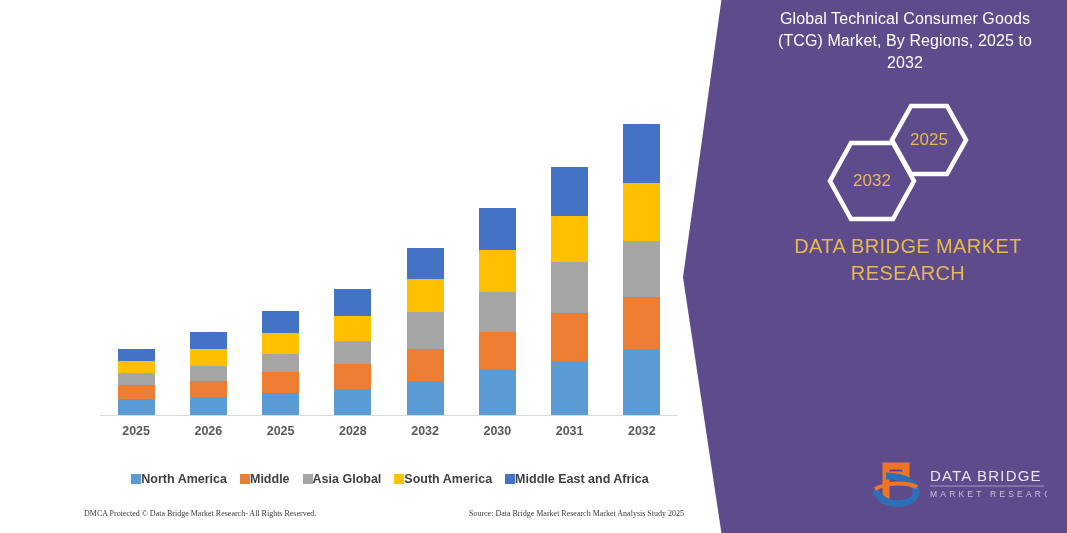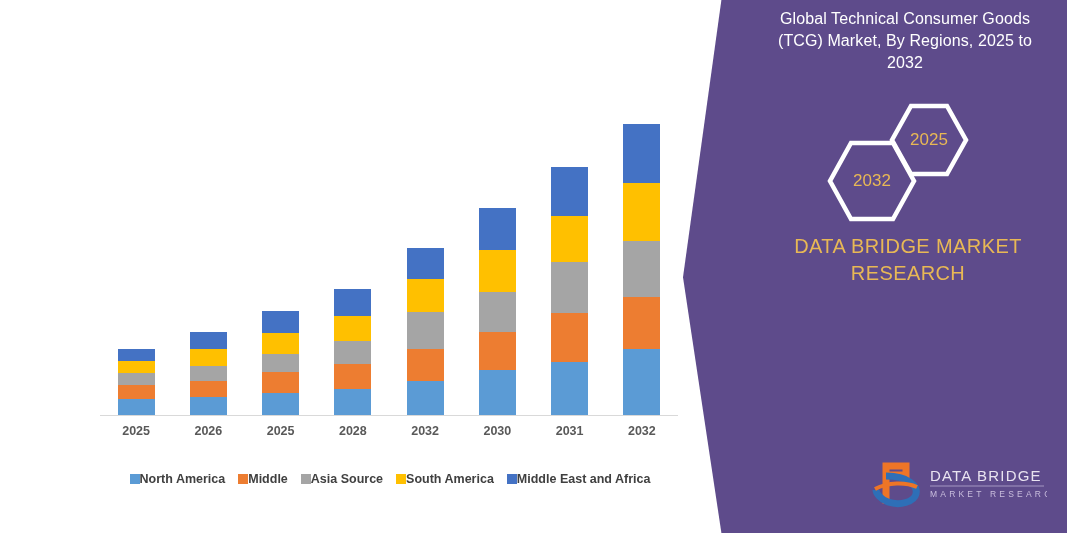--- a/index.html
+++ b/index.html
@@ -246,32 +246,36 @@
       <div class="legend-item">
         <span class="legend-swatch" style="background: rgb(91, 155, 213);"></span>
         <span class="legend-label">North America</span>
       </div>
       <div class="legend-item">
         <span class="legend-swatch" style="background: rgb(237, 125, 49);"></span>
         <span class="legend-label">Middle</span>
       </div>
       <div class="legend-item">
         <span class="legend-swatch" style="background: rgb(165, 165, 165);"></span>
-        <span class="legend-label">Asia Source</span>
+        <span class="legend-label">Asia Global</span>
       </div>
       <div class="legend-item">
         <span class="legend-swatch" style="background: rgb(255, 192, 0);"></span>
         <span class="legend-label">South America</span>
       </div>
       <div class="legend-item">
         <span class="legend-swatch" style="background: rgb(68, 114, 196);"></span>
         <span class="legend-label">Middle East and Africa</span>
       </div>
     </div>
 
+  <div class="footer">
+    <span>DMCA Protected © Data Bridge Market Research- All Rights Reserved.</span>
+    <span>Source: Data Bridge Market Research  Market Analysis Study 2025</span>
+  </div>
 
   <div class="purple-panel"></div>
 
   <div class="panel-title">Global Technical Consumer Goods (TCG) Market, By Regions, 2025 to 2032</div>
 
   <div class="hex-wrap" id="hex-2032">
     <div class="hex" style="width:92px;height:82px;">
       <svg width="92" height="82" viewBox="0 0 92 82">
         <polygon points="25,3 67,3 88,41 67,79 25,79 4,41" fill="none" stroke="#ffffff" stroke-width="4.5"></polygon>
       </svg>

